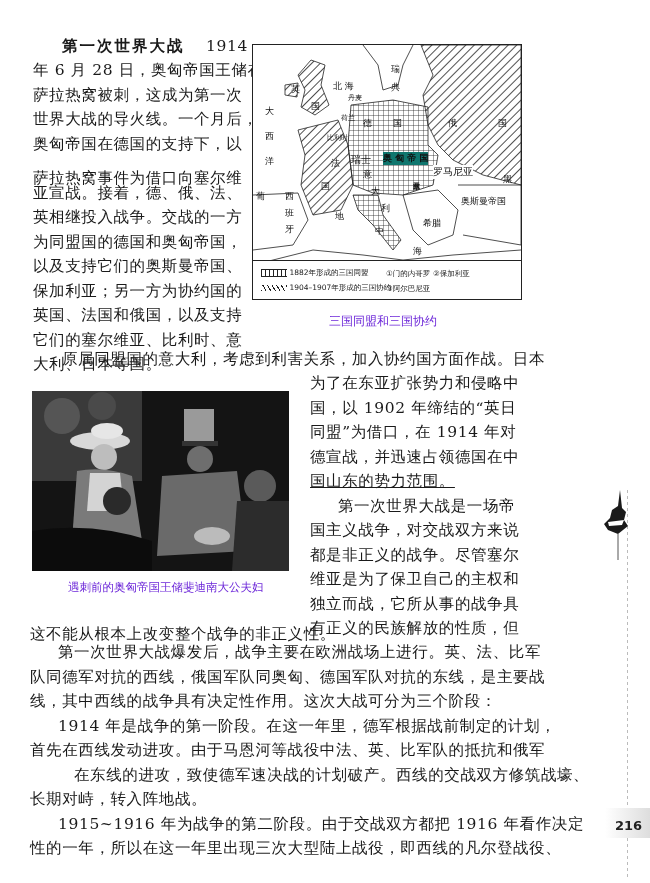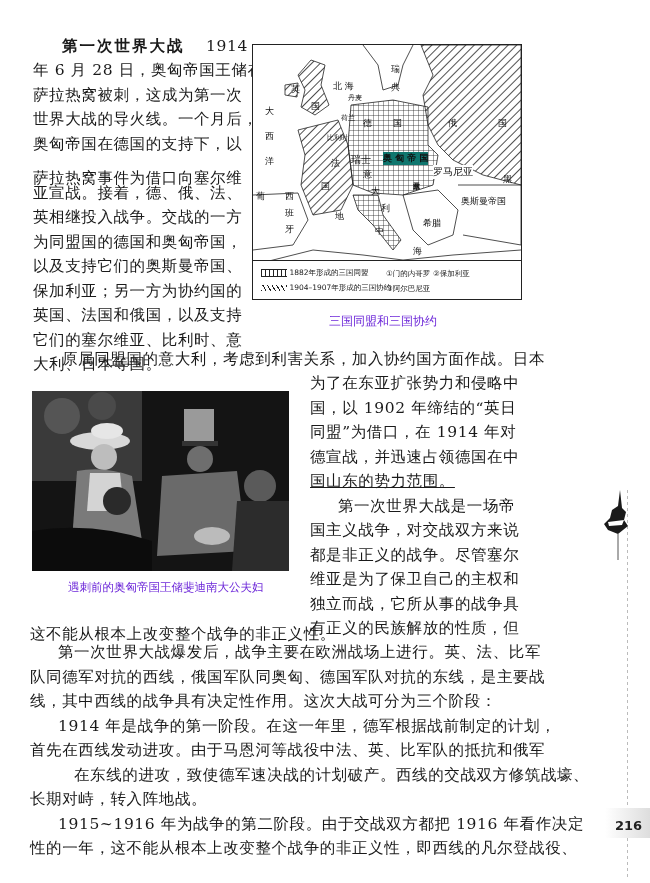--- a/index.html
+++ b/index.html
@@ -169,21 +169,21 @@
 <div class="p" style="left:58px;top:640px;">第一次世界大战爆发后，战争主要在欧洲战场上进行。英、法、比军</div>
 <div class="p" style="left:30px;top:665px;">队同德军对抗的西线，俄国军队同奥匈、德国军队对抗的东线，是主要战</div>
 <div class="p" style="left:30px;top:689px;text-align:right;">线，其中西线的战争具有决定性作用。这次大战可分为三个阶段：</div>
 
 <div class="p" style="left:58px;top:714px;">1914 年是战争的第一阶段。在这一年里，德军根据战前制定的计划，</div>
 <div class="p" style="left:30px;top:738px;">首先在西线发动进攻。由于马恩河等战役中法、英、比军队的抵抗和俄军</div>
 <div class="p" style="left:30px;top:763px;margin-left:44px;">在东线的进攻，致使德军速决战的计划破产。西线的交战双方修筑战壕、</div>
 <div class="p" style="left:30px;top:787px;">长期对峙，转入阵地战。</div>
 
 <div class="p" style="left:58px;top:812px;">1915~1916 年为战争的第二阶段。由于交战双方都把 1916 年看作决定</div>
-<div class="p" style="left:30px;top:836px;">性的一年，这不能从根本上改变整个战争的非正义性，即西线的凡尔登战役、</div>
+<div class="p" style="left:30px;top:836px;">性的一年，所以在这一年里出现三次大型陆上战役，即西线的凡尔登战役、</div>
 
 <div class="deco-line"></div>
 <svg class="deco" viewBox="0 0 30 70">
   <path d="M20 0 L22 18 L26 22 L24 30 L28 36 L18 44 L8 40 L4 34 L10 28 L12 20 L18 16 Z" fill="#1a1a1a"></path>
   <path d="M8 32 L24 30 L22 35 L9 36 Z" fill="#fff"></path>
   <line x1="18" y1="44" x2="18" y2="70" stroke="#555" stroke-width="1"></line>
 </svg>
 
 <div class="pagetab"></div>
 <div class="pageno">216</div>

